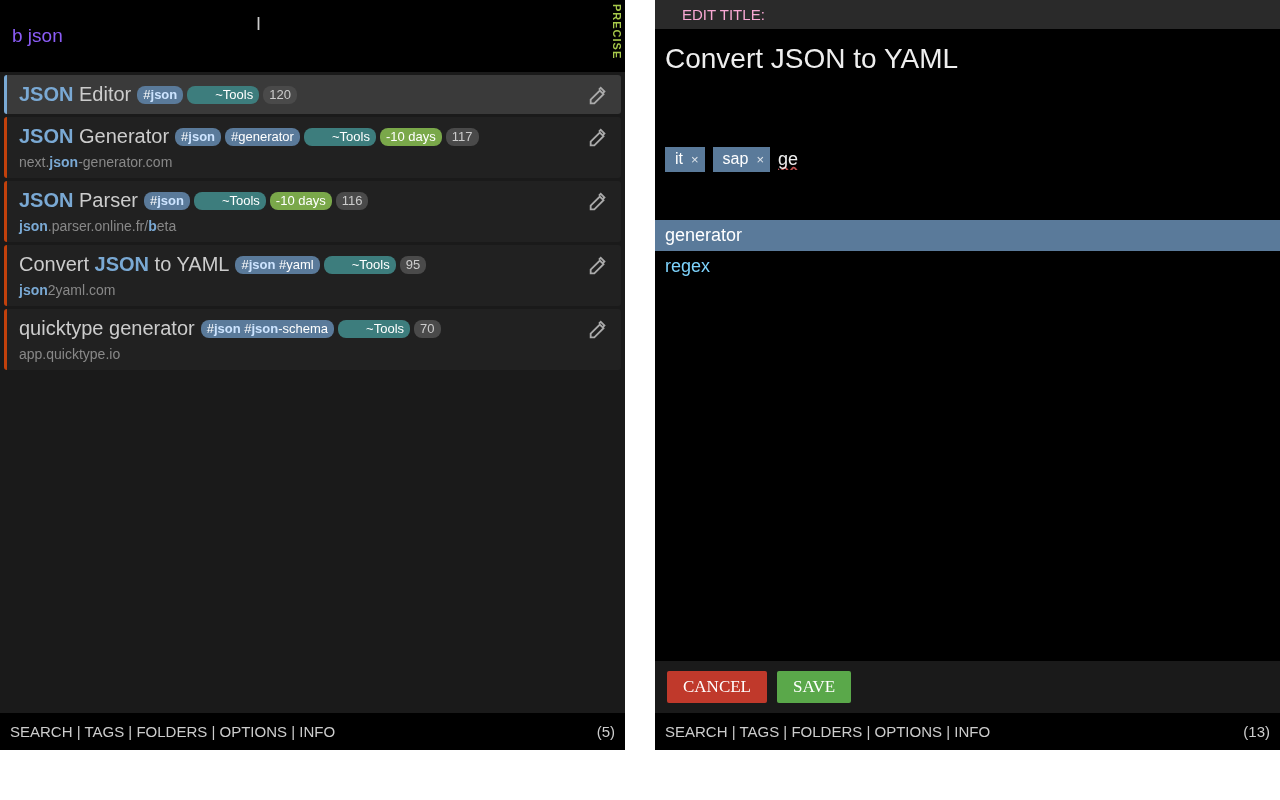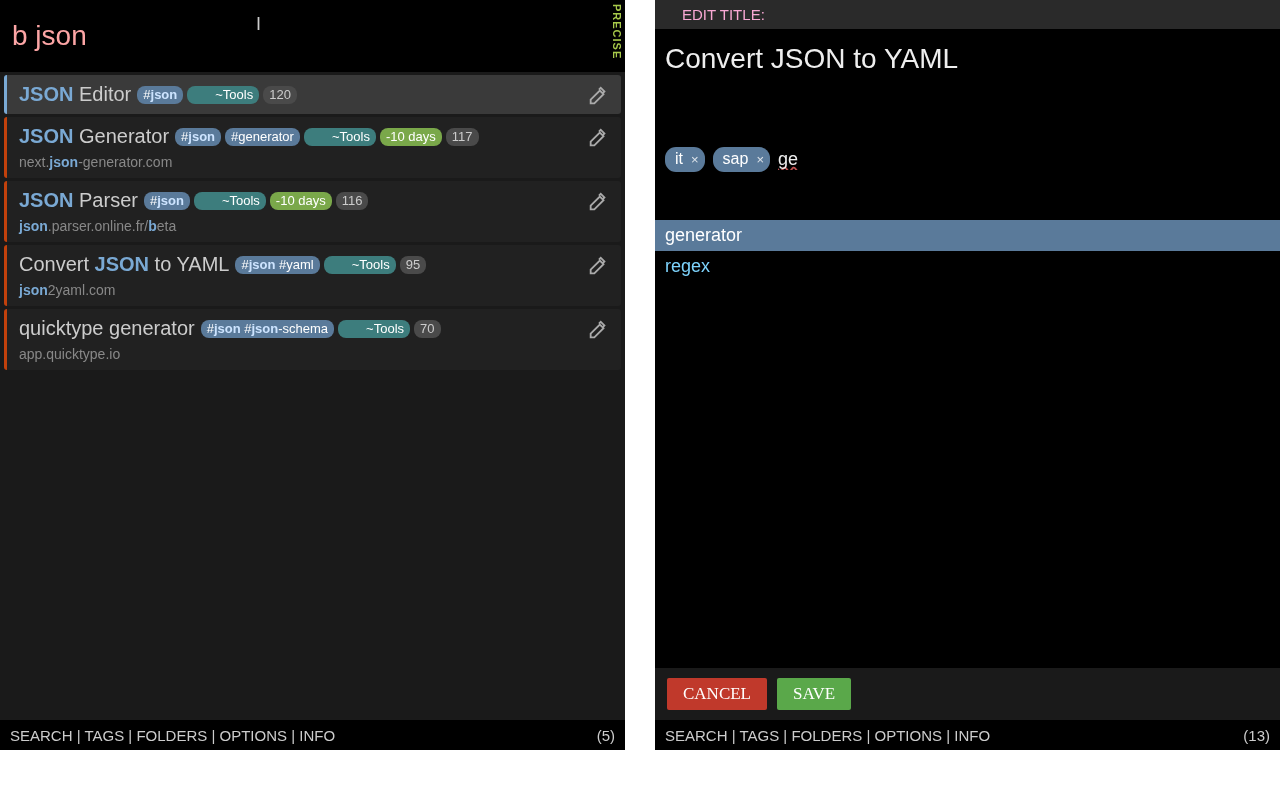--- a/index.html
+++ b/index.html
@@ -26,22 +26,22 @@
     background: #000;
     height: 72px;
     display: flex;
     align-items: center;
     position: relative;
   }
   .search-input {
     background: transparent;
     border: none;
     outline: none;
-    color: #fca5a5;
-    font-size: 28px;
+    color: #8b5cf6;
+    font-size: 19px;
     padding: 0 12px;
     flex: 1;
     font-family: inherit;
   }
   .precise-label {
     position: absolute;
     right: 2px; top: 4px;
     writing-mode: vertical-rl;
     font-size: 11px;
     letter-spacing: 1px;
@@ -97,21 +97,21 @@
     right: 10px; top: 10px;
     width: 24px; height: 24px;
     color: #999;
     cursor: pointer;
   }
   .edit-btn svg { width: 22px; height: 22px; stroke: #aaa; fill: none; stroke-width: 2; }
 
   
   .footer {
     background: #000;
-    height: 30px;
+    height: 37px;
     display: flex;
     align-items: center;
     font-size: 15px;
     color: #ccc;
     padding: 0 10px;
   }
   .footer-links { flex:1; }
   .footer-count { }
   .section-label {
     background: #2a2a2a;
@@ -133,21 +133,21 @@
     background: #000;
     padding: 12px 10px 48px 10px;
     display: flex;
     flex-wrap: wrap;
     align-items: center;
     gap: 8px;
   }
   .tag-chip {
     background: #5a7a9a;
     color: #fff;
-    border-radius: 11px;
+    border-radius: 0;
     padding: 3px 6px 4px 10px;
     font-size: 16px;
     display: inline-flex;
     align-items: center;
     gap: 8px;
   }
   .tag-chip .x { font-size: 13px; opacity: .8; cursor: pointer; }
   .tag-input {
     background: transparent;
     border: none;

